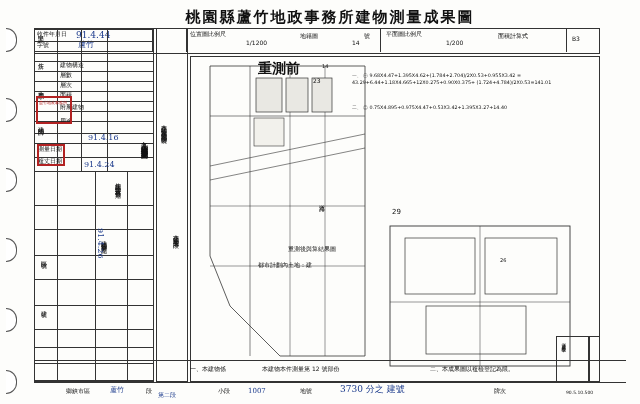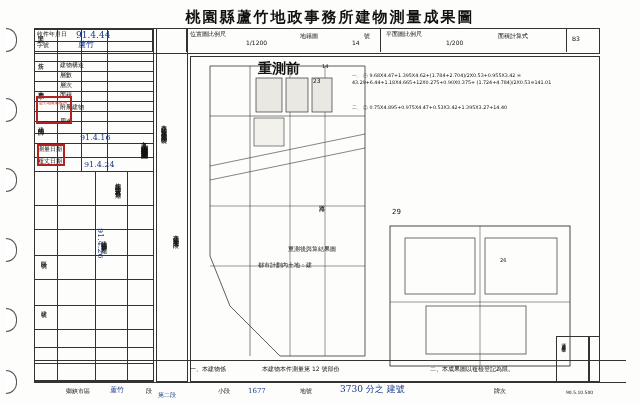--- a/index.html
+++ b/index.html
@@ -109,21 +109,21 @@
   <div class="lbl v" style="left:37px;top:86px;">土地標示</div>
   <div class="lbl v" style="left:37px;top:122px;">建物門牌</div>
   <div class="lbl" style="left:60px;top:62px;">建物構造</div>
   <div class="lbl" style="left:60px;top:72px;">層數</div>
   <div class="lbl" style="left:60px;top:82px;">層次</div>
   <div class="lbl" style="left:60px;top:92px;">面積</div>
   <div class="lbl" style="left:60px;top:104px;">附屬建物</div>
   <div class="lbl" style="left:60px;top:118px;">用途</div>
 
   <div class="lbl" style="left:38px;top:146px;">測量日期</div>
-  <div class="lbl hand" style="left:80px;top:133px;font-size:8px;">91.4.16</div>
+  <div class="lbl hand" style="left:88px;top:133px;font-size:8px;">91.4.16</div>
   <div class="lbl hand" style="left:84px;top:160px;font-size:8px;">91.4.24</div>
   <div class="lbl" style="left:38px;top:158px;">複丈日期</div>
 
   <div class="redbox" style="left:36px;top:96px;width:32px;height:24px;">
     <div class="lbl red" style="left:1px;top:2px;font-size:4px;line-height:1.3;">蘆竹地政事務所</div>
   </div>
   <div class="redbox" style="left:37px;top:144px;width:24px;height:18px;"></div>
 
   <div class="lbl v b" style="left:140px;top:136px;font-size:7px;">九十二年度建物測量成果圖</div>
   <div class="lbl v" style="left:114px;top:178px;font-size:6px;">使用執照字號及核發日期</div>
@@ -188,19 +188,19 @@
   <div class="lbl" style="left:190px;top:366px;font-size:6px;">一、本建物係</div>
   <div class="lbl" style="left:262px;top:366px;font-size:6px;">本建物本件測量第 12 號部份</div>
   <div class="lbl" style="left:430px;top:366px;font-size:6px;">二、本成果圖以複檢登記為限。</div>
 
   <div class="bottomline" style="top:382px;"></div>
   <div class="lbl" style="left:66px;top:388px;font-size:6px;">鄉鎮市區</div>
   <div class="lbl hand" style="left:110px;top:386px;font-size:7px;">蘆竹</div>
   <div class="lbl" style="left:146px;top:388px;font-size:6px;">段</div>
   <div class="lbl hand" style="left:158px;top:392px;font-size:6px;">第二段</div>
   <div class="lbl" style="left:218px;top:388px;font-size:6px;">小段</div>
-  <div class="lbl hand" style="left:248px;top:387px;font-size:7px;">1677</div>
+  <div class="lbl hand" style="left:248px;top:387px;font-size:7px;">1007</div>
   <div class="lbl" style="left:300px;top:388px;font-size:6px;">地號</div>
   <div class="lbl hand" style="left:340px;top:384px;font-size:9px;">3730 分之 建號</div>
   <div class="lbl" style="left:494px;top:388px;font-size:6px;">牌次</div>
   <div class="lbl tiny" style="left:566px;top:390px;">90.5.10.500</div>
 
 </div>
 
 </body></html>

